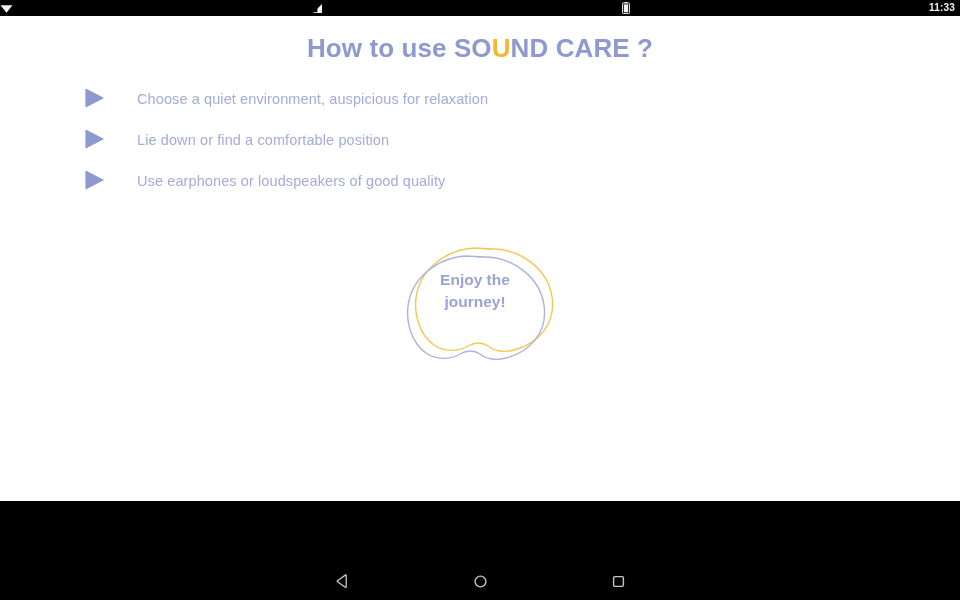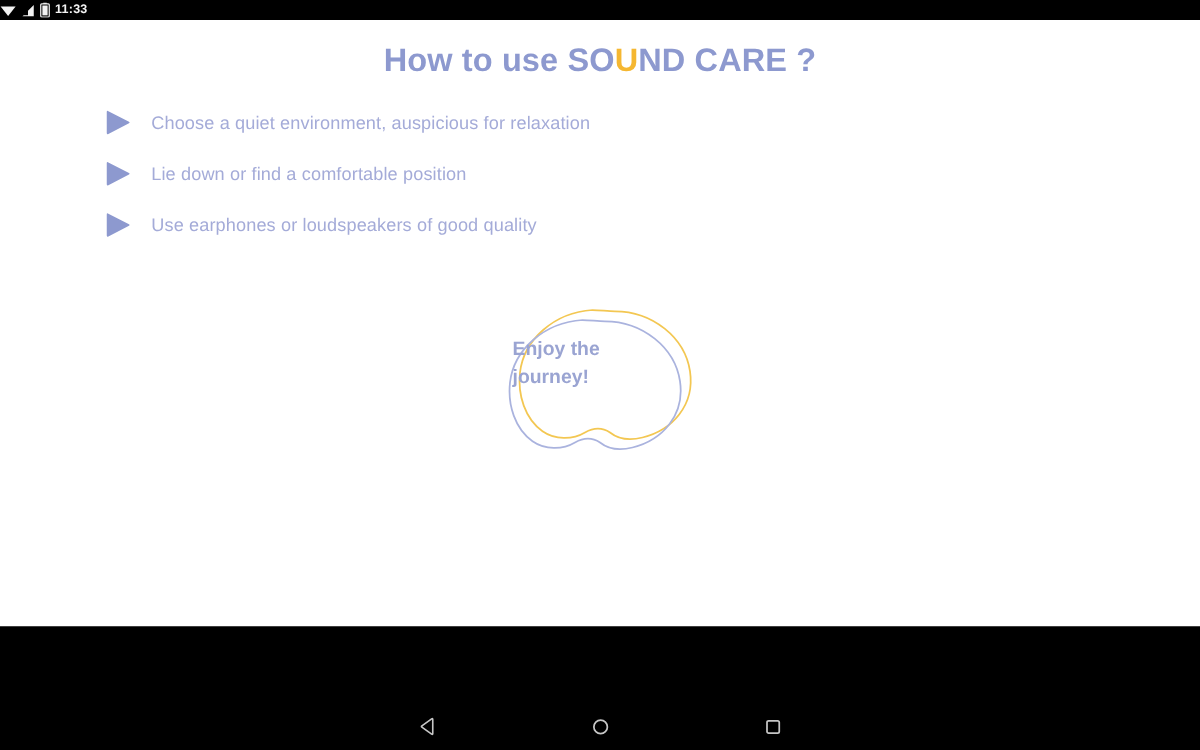--- a/index.html
+++ b/index.html
@@ -22,21 +22,21 @@
 
   
   #status-bar {
     position: absolute;
     top: 0; left: 0;
     width: 960px;
     height: 16px;
     background: #000;
     display: flex;
     align-items: center;
-    justify-content: flex-start;
+    justify-content: space-between;
     padding-right: 5px;
     gap: 4px;
   }
   #status-bar .sb-icon {
     display: block;
     line-height: 0;
   }
   #status-bar .sb-time {
     color: #f2f2f2;
     font-size: 10px;
@@ -86,40 +86,41 @@
     flex: 0 0 auto;
     width: 25px;
     height: 25px;
     line-height: 0;
   }
   .tip-label {
     font-size: 14.5px;
     color: #a4abd8;
     letter-spacing: 0.1px;
     white-space: nowrap;
+    margin-left: 16px;
   }
 
   
   #enjoy-bubble {
     position: absolute;
     left: 396px;
     top: 216px;
     width: 172px;
     height: 140px;
   }
   #enjoy-bubble svg {
     position: absolute;
     top: 0; left: 0;
   }
   #enjoy-text {
     position: absolute;
     left: 14px;
     top: 37px;
     width: 130px;
-    text-align: left;
+    text-align: center;
     font-size: 15.5px;
     font-weight: bold;
     color: #9aa4d2;
     line-height: 22px;
     white-space: pre-line;
   }
 
   
   #nav-bar {
     position: absolute;

